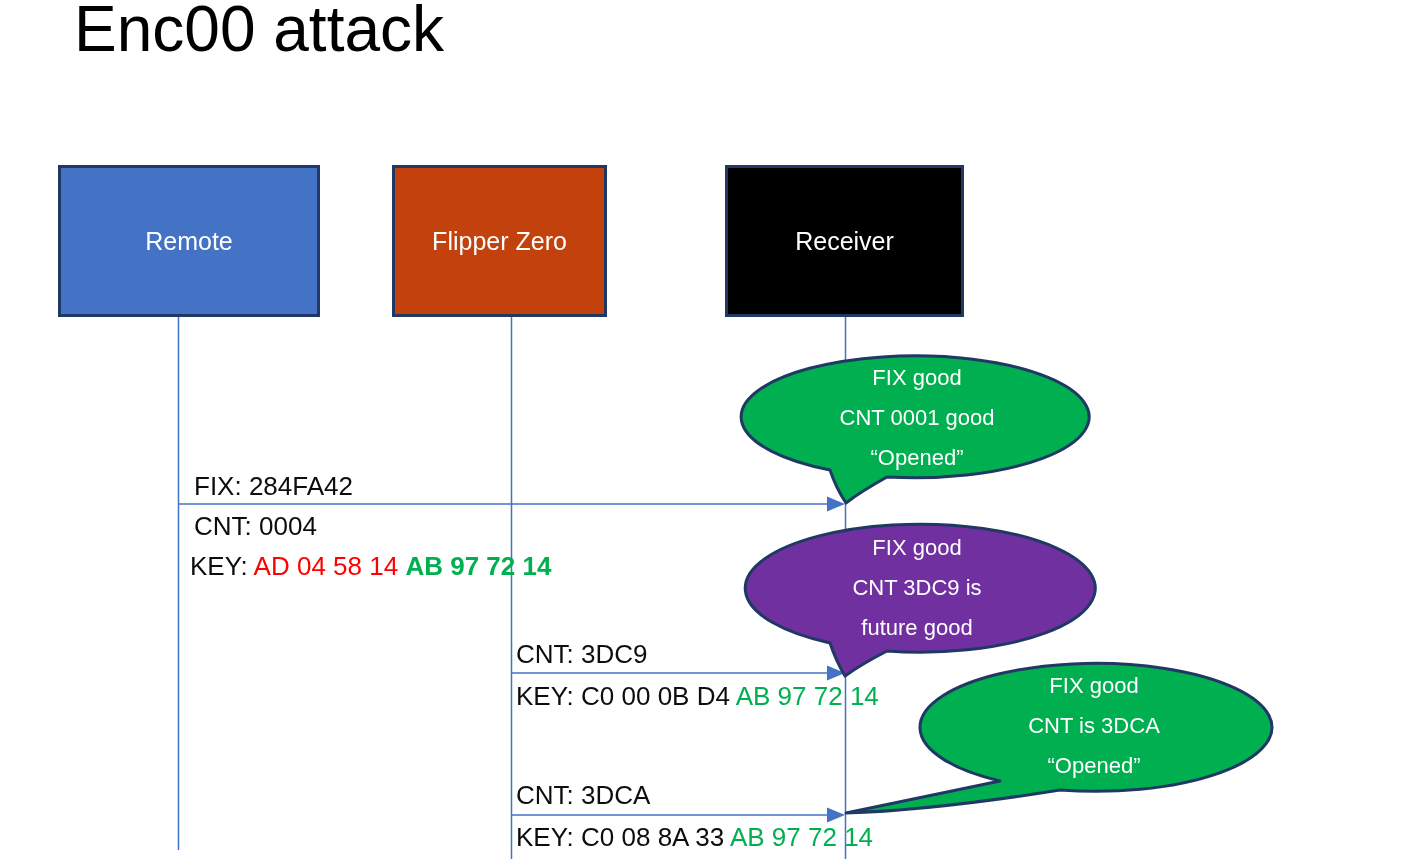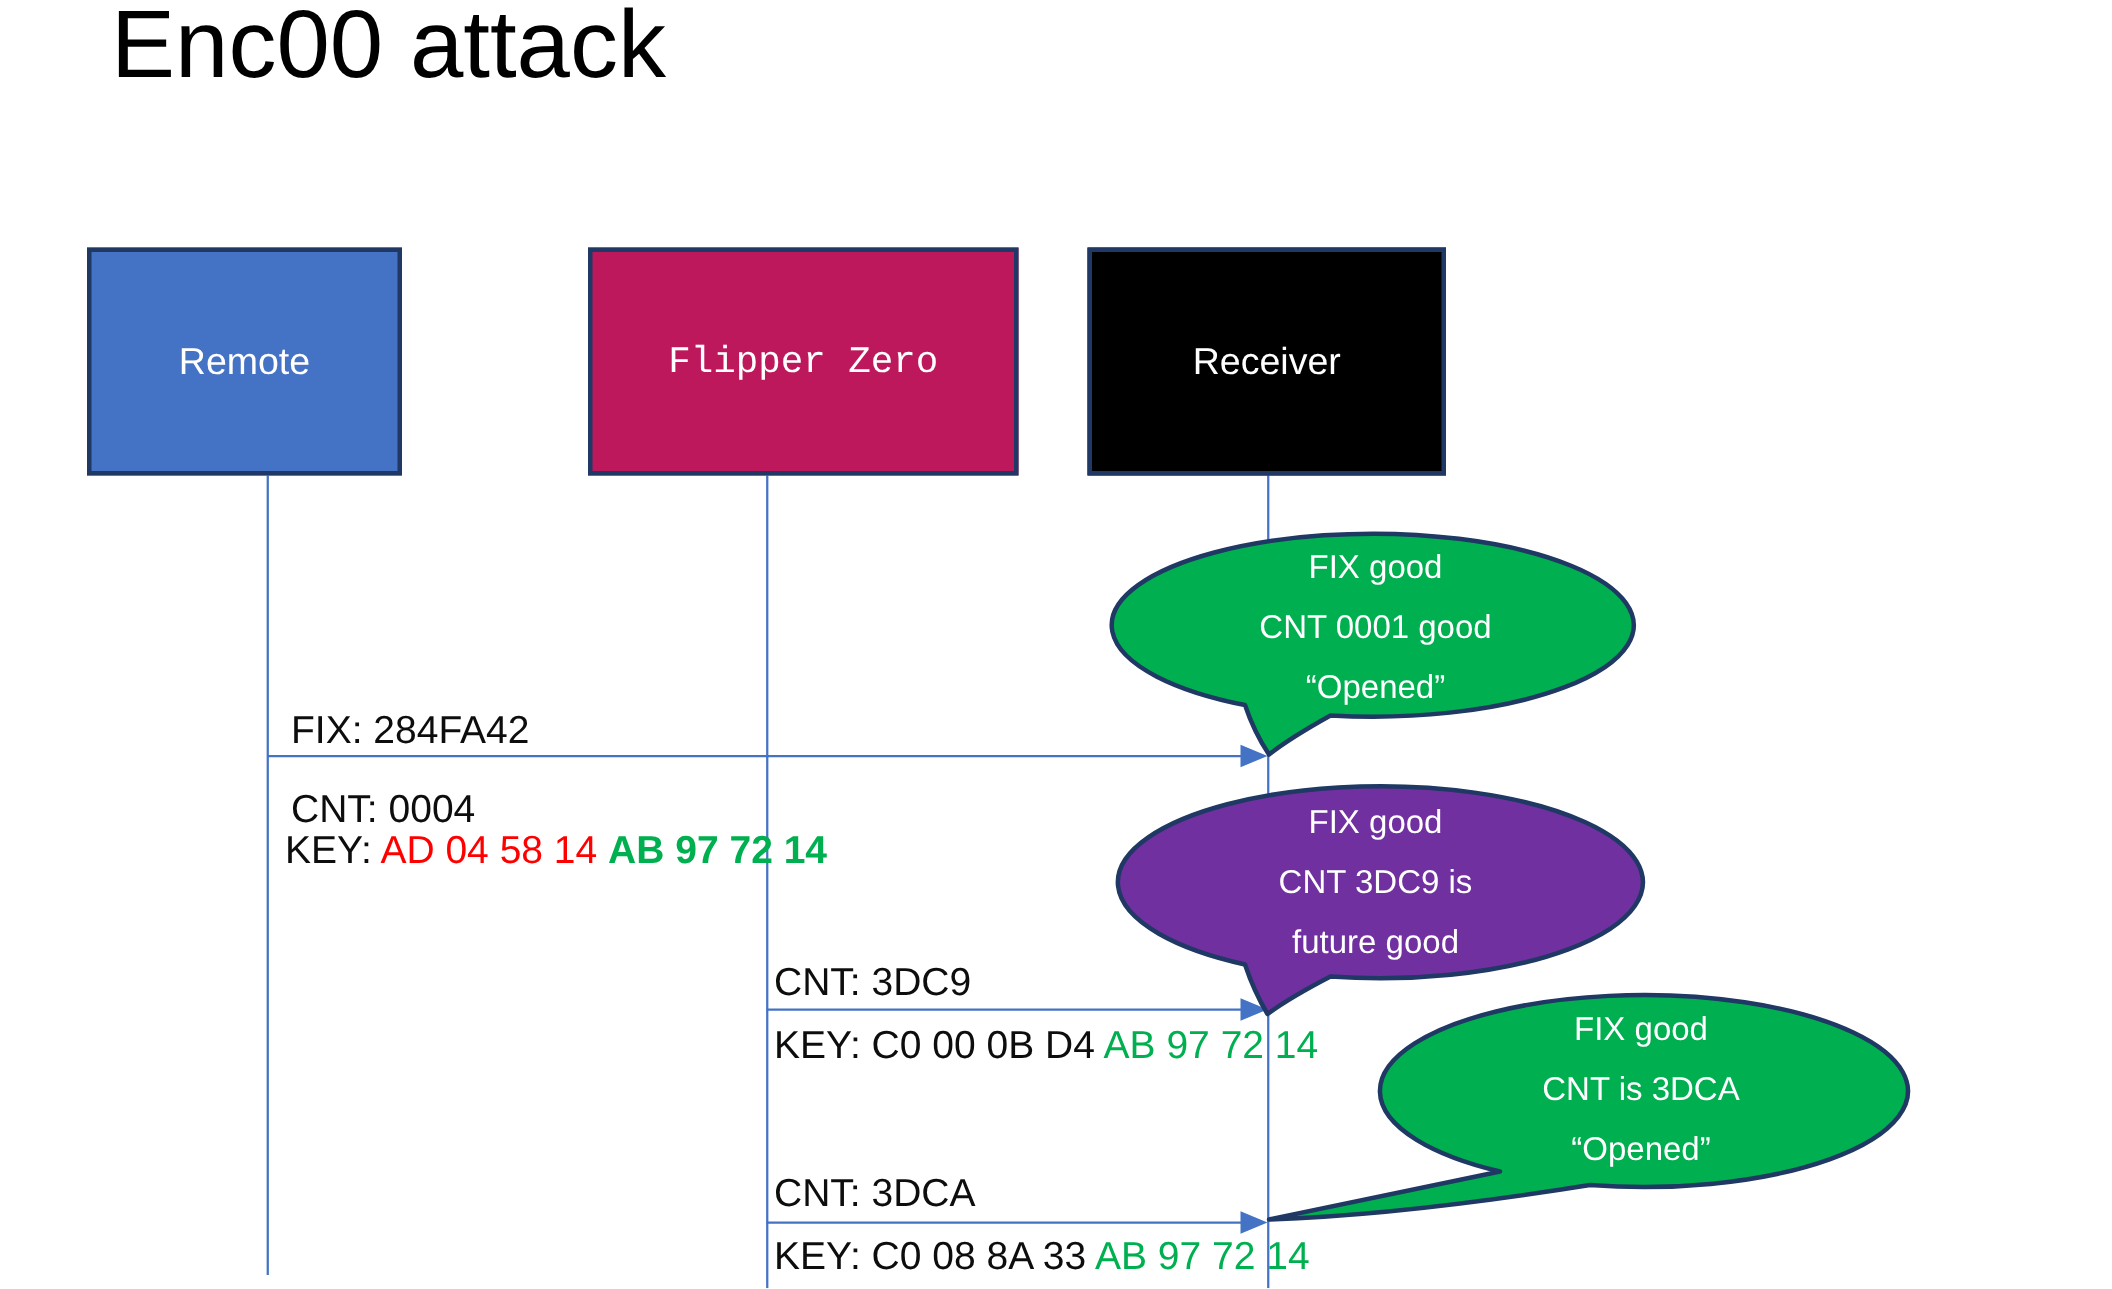--- a/index.html
+++ b/index.html
@@ -10,22 +10,22 @@
   .layer{position:absolute;left:0;top:0;}
   .title{
     position:absolute;left:74px;top:-8px;margin:0;
     font-size:64px;font-weight:300;color:#000000;letter-spacing:0px;
   }
   .actor-box{
     position:absolute;top:165px;height:152px;box-sizing:border-box;
     border:3px solid #1F3864;display:flex;align-items:center;justify-content:center;
     color:#ffffff;font-size:25px;
   }
-  .box-remote{left:58px;width:210px;background:#4472C4;}
-  .box-flipper{left:392px;width:287px;background:#be185d;font-family:Liberation Mono, monospace;}
+  .box-remote{left:58px;width:262px;background:#4472C4;}
+  .box-flipper{left:392px;width:215px;background:#c2410c;}
   .box-receiver{left:725px;width:239px;background:#000000;}
   .msg{
     position:absolute;font-size:26px;line-height:30px;color:#0d0d0d;white-space:nowrap;
   }
   .red{color:#FF0000;}
   .green{color:#00B050;}
   .bold{font-weight:bold;}
   .bubble-text{
     position:absolute;color:#ffffff;font-size:22px;line-height:40px;
     text-align:center;white-space:nowrap;
@@ -64,21 +64,21 @@
   <div class="actor-box box-flipper">
     <span>Flipper Zero</span>
   </div>
   <div class="actor-box box-receiver">
     <span>Receiver</span>
   </div>
 
   <div class="msg" style="left:194px;top:471px;">
     <span>FIX: 284FA42</span>
   </div>
-  <div class="msg" style="left:194px;top:511px;margin-top:13px;">
+  <div class="msg" style="left:194px;top:511px;">
     <span>CNT: 0004</span>
   </div>
   <div class="msg" style="left:190px;top:551px;">
     <span>KEY: </span><span class="red">AD 04 58 14 </span><span class="green bold">AB 97 72 14</span>
   </div>
 
   <div class="msg" style="left:516px;top:639px;">
     <span>CNT: 3DC9</span>
   </div>
   <div class="msg" style="left:516px;top:681px;">

